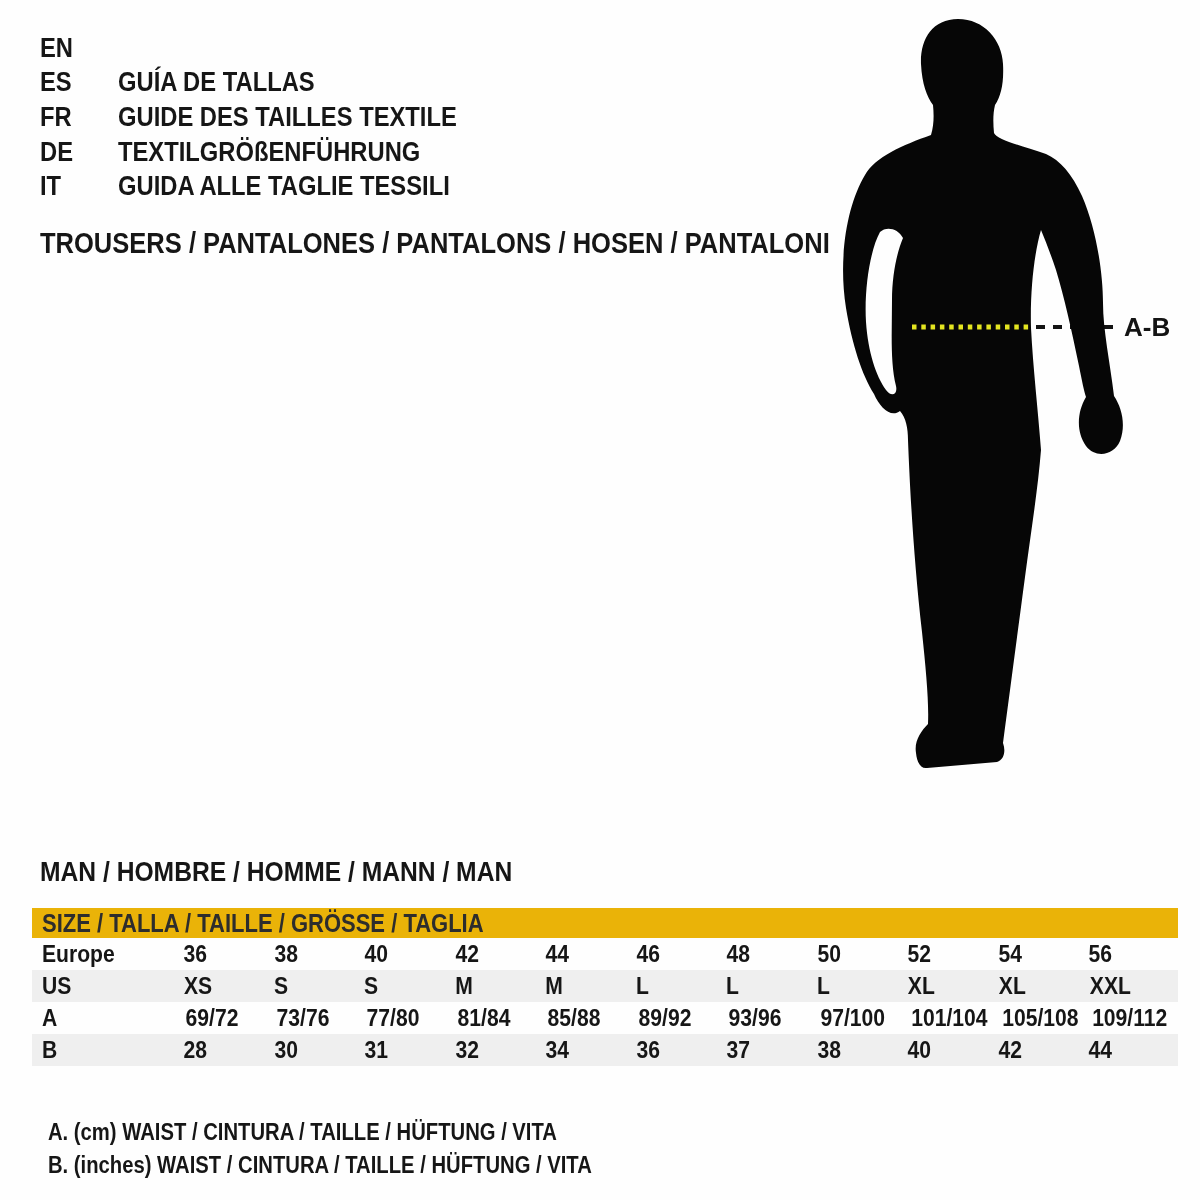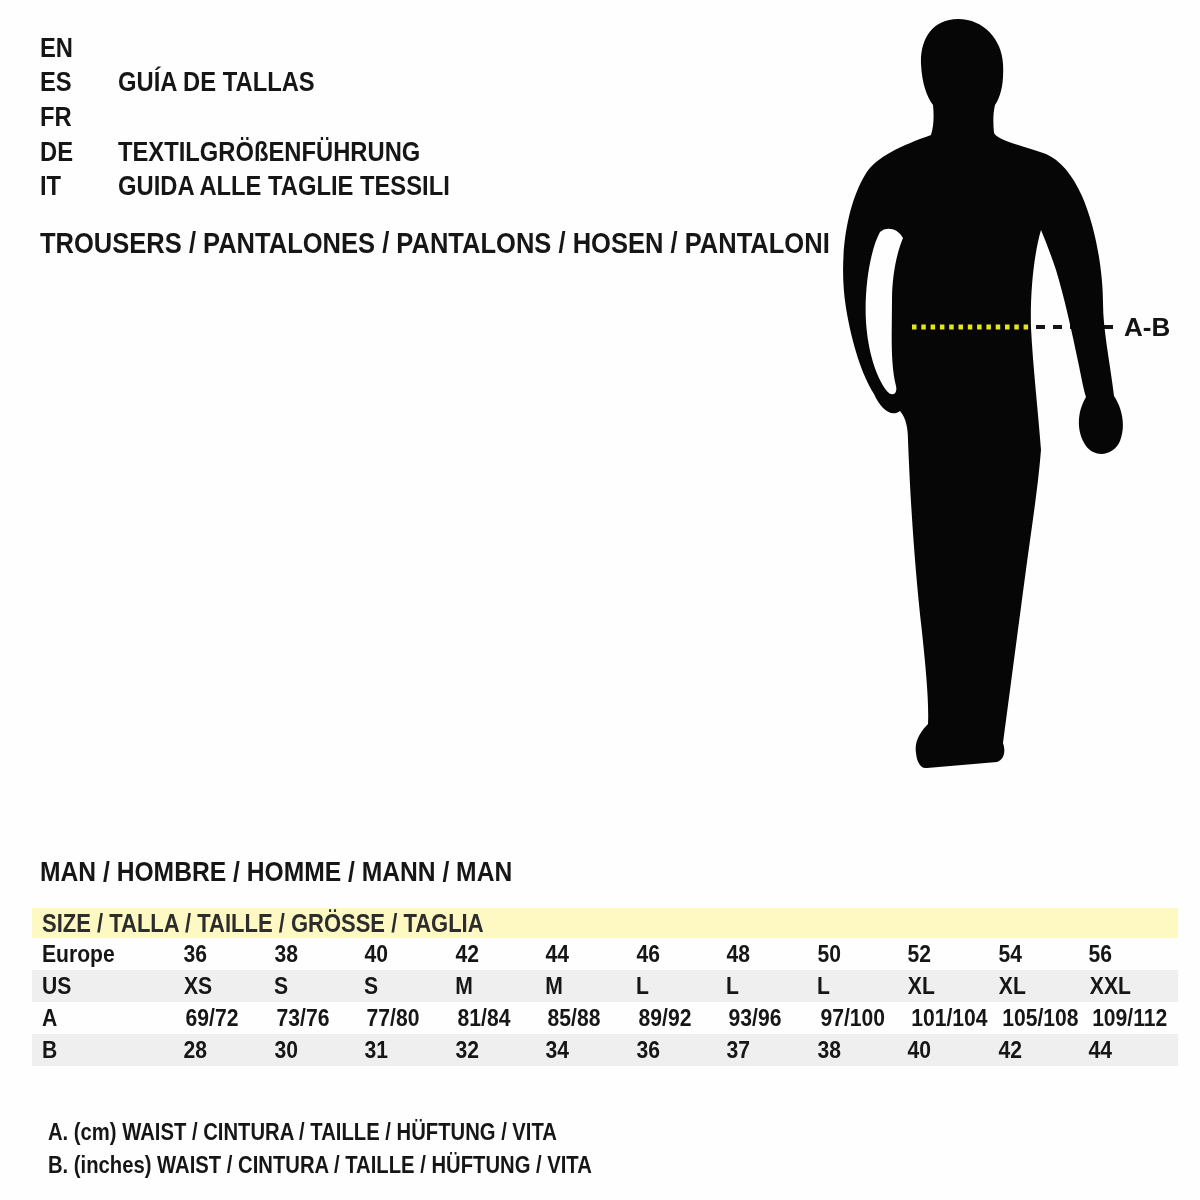--- a/index.html
+++ b/index.html
@@ -48,20 +48,21 @@
   <div class="lang-list">
     <div class="lang-row">
       <div class="lang-code"><span class="cond">EN</span></div>
     </div>
     <div class="lang-row">
       <div class="lang-code"><span class="cond">ES</span></div>
       <div><span class="cond">GUÍA DE TALLAS</span></div>
     </div>
     <div class="lang-row">
       <div class="lang-code"><span class="cond">FR</span></div>
+      <div><span class="cond">GUIDE DES TAILLES TEXTILE</span></div>
     </div>
     <div class="lang-row">
       <div class="lang-code"><span class="cond">DE</span></div>
       <div><span class="cond">TEXTILGRÖßENFÜHRUNG</span></div>
     </div>
     <div class="lang-row">
       <div class="lang-code"><span class="cond">IT</span></div>
       <div><span class="cond">GUIDA ALLE TAGLIE TESSILI</span></div>
     </div>
   </div>
@@ -116,21 +117,21 @@
       Z" style="fill: rgb(6, 6, 6);"></path>
     <line class="dotline" x1="912" y1="327" x2="1030" y2="327" style="stroke: rgb(227, 229, 32);"></line>
     <text x="1124" y="336">A-B</text>
   </svg>
 
   <div class="section-heading">
     <span class="cond">MAN / HOMBRE / HOMME / MANN / MAN</span>
   </div>
 
   <div class="size-table">
-    <div class="thead" style="background: #fef9c3;">
+    <div class="thead" style="background: #eab308;">
       <span class="cond">SIZE / TALLA / TAILLE / GRÖSSE / TAGLIA</span>
     </div>
 
     <div class="trow">
       <div class="tlabel"><span class="cond">Europe</span></div>
       <div class="tcell"><span class="condc">36</span></div>
       <div class="tcell"><span class="condc">38</span></div>
       <div class="tcell"><span class="condc">40</span></div>
       <div class="tcell"><span class="condc">42</span></div>
       <div class="tcell"><span class="condc">44</span></div>

